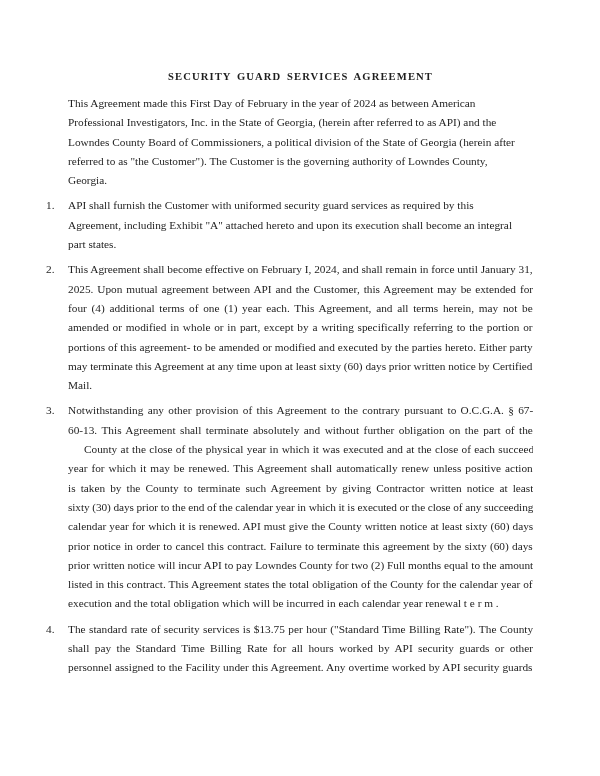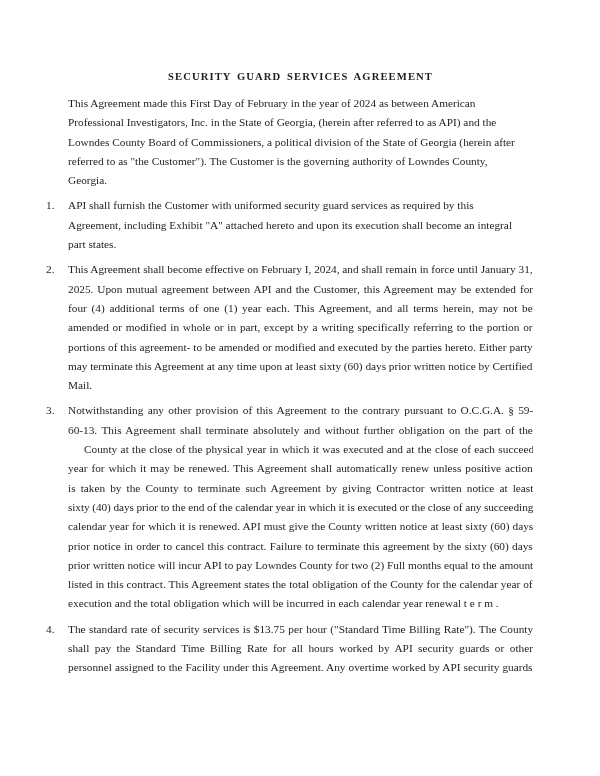--- a/index.html
+++ b/index.html
@@ -84,26 +84,26 @@
         <div class="line"><span style="word-spacing: 0.941176px;">amended or modified in whole or in part, except by a writing specifically referring to the portion or</span></div>
         <div class="line"><span style="word-spacing: 0.125px;">portions of this agreement- to be amended or modified and executed by the parties hereto. Either party</span></div>
         <div class="line"><span style="letter-spacing: -0.0192308px;">may terminate this Agreement at any time upon at least sixty (60) days prior written notice by Certified</span></div>
         <div class="line"><span>Mail.</span></div>
       </div>
   </div>
 
   <div class="para item">
     <span class="num">3.</span>
     <div class="lines">
-        <div class="line"><span style="word-spacing: 1.5px;">Notwithstanding any other provision of this Agreement to the contrary pursuant to O.C.G.A. § 59-</span></div>
+        <div class="line"><span style="word-spacing: 1.5px;">Notwithstanding any other provision of this Agreement to the contrary pursuant to O.C.G.A. § 67-</span></div>
         <div class="line"><span style="word-spacing: 1.64286px;">60-13. This Agreement shall terminate absolutely and without further obligation on the part of the</span></div>
         <div class="line"><span style="word-spacing: 0.526316px; margin-left: 16px;">County at the close of the physical year in which it was executed and at the close of each succeeding</span></div>
         <div class="line"><span style="word-spacing: 1.14286px;">year for which it may be renewed. This Agreement shall automatically renew unless positive action</span></div>
         <div class="line"><span style="word-spacing: 2.26667px;">is taken by the County to terminate such Agreement by giving Contractor written notice at least</span></div>
-        <div class="line"><span style="letter-spacing: -0.0925926px;">sixty (40) days prior to the end of the calendar year in which it is executed or the close of any succeeding</span></div>
+        <div class="line"><span style="letter-spacing: -0.0925926px;">sixty (30) days prior to the end of the calendar year in which it is executed or the close of any succeeding</span></div>
         <div class="line"><span style="word-spacing: 0.277778px;">calendar year for which it is renewed. API must give the County written notice at least sixty (60) days</span></div>
         <div class="line"><span style="word-spacing: 0.470588px;">prior notice in order to cancel this contract. Failure to terminate this agreement by the sixty (60) days</span></div>
         <div class="line"><span style="letter-spacing: -0.00990099px;">prior written notice will incur API to pay Lowndes County for two (2) Full months equal to the amount</span></div>
         <div class="line"><span style="word-spacing: 0.176471px;">listed in this contract. This Agreement states the total obligation of the County for the calendar year of</span></div>
         <div class="line"><span>execution and the total obligation which will be incurred in each calendar year renewal t e r m .</span></div>
       </div>
   </div>
 
   <div class="para item">
     <span class="num">4.</span>

